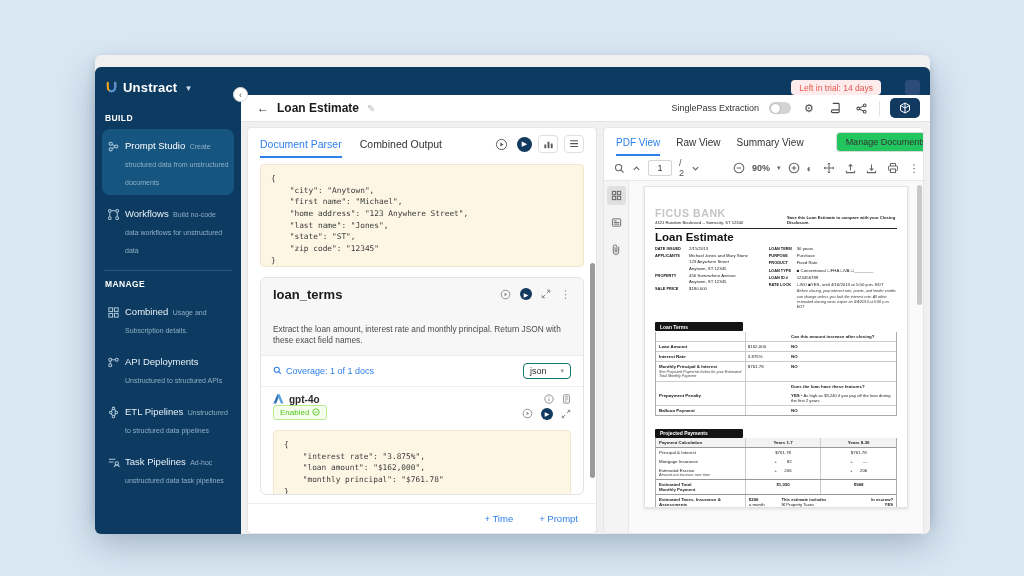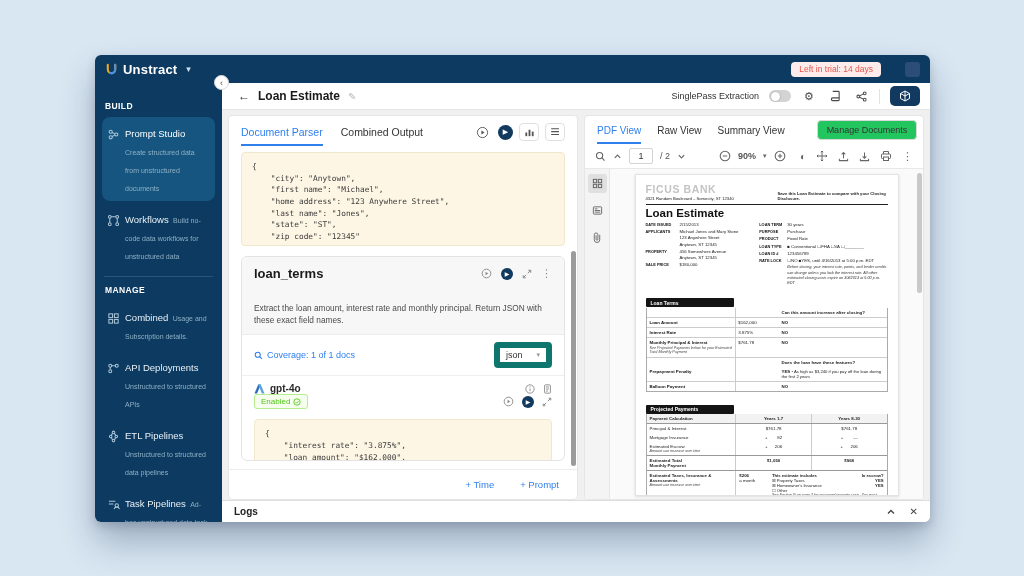--- a/index.html
+++ b/index.html
@@ -2,30 +2,30 @@
 <html><head>
 <meta charset="utf-8">
 <style>
   * { margin:0; padding:0; box-sizing:border-box; }
   html,body { width:1024px; height:576px; overflow:hidden; }
   body { background:#d9e7f3; font-family:"Liberation Sans", sans-serif; color:#222; }
   .window { position:absolute; left:95px; top:55px; width:835px; height:467px;
             border-radius:6px; box-shadow:0 20px 35px rgba(20,40,70,.30), 0 4px 10px rgba(20,40,70,.18);
             background:#f0f0f0; overflow:visible; }
   
-  .topbar { height:28px; background:#0c3a60; border-radius:6px 6px 0 0; display:flex; align-items:center; padding:0 10px; }
+  .topbar { height:28px; background:#0c3a60; border-radius:6px 6px 0 0; display:flex; align-items:flex-end; padding:0 10px;margin-top:12px; }
   .logo { display:flex; align-items:center; gap:5px; }
   .logo-text { color:#fff; font-weight:bold; font-size:13px; letter-spacing:.2px; }
   .logo-chevron { color:#cfe0ee; font-size:9px; margin-left:4px; }
   .topbar-right { margin-left:auto; display:flex; align-items:center; gap:24px; }
   .trial-badge { background:#fdeceb; color:#e2574f; font-size:8.5px; padding:2.5px 8px; border-radius:4px; }
   .avatar { width:15px; height:15px; border-radius:3px; background:#2b4d78; }
   
   .app-body { display:flex; height:439px; }
-  .sidebar { width:127px; background:#0c3a60; border-radius:0 0 0 6px; padding:10px 7px 6px 7px; overflow:hidden; flex-shrink:0; }
+  .sidebar { width:146px; background:#0c3a60; border-radius:0 0 0 6px; padding:10px 7px 6px 7px; overflow:hidden; flex-shrink:0; }
   .section-label { color:#fff; font-size:8.5px; font-weight:bold; letter-spacing:.4px; margin:8px 3px 6px 3px; }
   .side-item { display:flex; gap:5px; padding:6px 5px; border-radius:8px; margin-bottom:2px; cursor:pointer; }
   .side-item.active { background:#15557f; }
   .si-icon { width:13px; flex-shrink:0; color:#acc6d8; padding-top:5px; }
   .si-title { color:#e8f1f7; font-size:9.5px; margin-bottom:2px; }
   .side-item.active .si-title { color:#fff; }
   .si-desc { color:#8fb0c6; font-size:7px; line-height:1.35; }
   .side-divider { border-top:1px solid #27557c; margin:7px 2px; }
   .main { flex:1; display:flex; flex-direction:column; background:#f0f0f0; position:relative; border-radius:0 0 6px 0; min-width:0; }
   
@@ -58,28 +58,28 @@
   .json-block { background:#fdf6e4; border:1px solid #f1e7cc; border-radius:4px; margin:4px 12px 8px; padding:8px 10px;
                 font-family:"DejaVu Sans Mono", monospace; font-size:7.8px; line-height:1.5; color:#3a3a3a; white-space:pre; overflow:hidden; }
   .prompt-card { border:1px solid #e3e3e3; border-radius:6px; margin:2px 12px 8px; overflow:hidden; }
   .pc-head { background:#f7f7f7; padding:9px 12px 8px; border-bottom:1px solid #ececec; }
   .pc-title-row { display:flex; align-items:center; }
   .pc-title { font-size:13px; font-weight:bold; color:#1a1a1a; }
   .pc-icons { margin-left:auto; display:flex; gap:9px; align-items:center; color:#8a8a8a; }
   .pc-desc { font-size:8.3px; color:#4a4a4a; margin-top:22px; line-height:1.4; }
   .pc-row { display:flex; align-items:center; padding:7px 12px; }
   .coverage { color:#2f80ed; font-size:9px; display:flex; align-items:center; gap:4px; cursor:pointer; }
-  .fmt-select { margin-left:auto; border:6px solid #0f766e; border-radius:4px; font-size:9px; color:#333; padding:2px 6px; display:flex; align-items:center; gap:14px; cursor:pointer;text-align:right; }
+  .fmt-select { margin-left:auto; border:1px solid #0f766e; border-radius:4px; font-size:9px; color:#333; padding:2px 6px; display:flex; align-items:center; gap:14px; cursor:pointer;text-align:right; }
   .fmt-select .car { color:#9a9a9a; font-size:7px; }
   .model-sec { border-top:1px solid #efefef; padding:7px 12px 4px; }
   .model-row { display:flex; align-items:center; gap:5px; }
   .model-name { font-size:10px; color:#2b2b2b; font-weight:bold; }
   .mr-icons { margin-left:auto; display:flex; gap:8px; color:#8a8a8a; align-items:center; }
   .stats-row { display:flex; gap:12px; font-size:8.3px; color:#555; margin:6px 0 7px; }
-  .en-row { display:flex; align-items:center; }
+  .en-row { display:flex; align-items:flex-end; }
   .badge { display:inline-flex; align-items:center; gap:3px; border:1px solid #b7eb8f; background:#f6ffed; color:#52c41a;
            font-size:8px; padding:2px 6px; border-radius:3px; }
   .footer-row { margin-top:auto; border-top:1px solid #ececec; height:30px; display:flex; align-items:center; justify-content:flex-end; gap:26px; padding:0 18px; flex-shrink:0; }
   .flink { color:#2f80ed; font-size:9.5px; cursor:pointer; }
   .vscroll { position:absolute; right:1px; top:135px; width:5px; height:215px; background:#9b9b9b; border-radius:3px; }
   
   .pdf-tabs { display:flex; align-items:center; height:28px; padding:0 12px; flex-shrink:0; gap:16px; }
   .pdf-tab { font-size:10px; color:#333; padding:8px 0 6px; border-bottom:2px solid transparent; cursor:pointer; white-space:nowrap; }
   .pdf-tab.active { color:#2f80ed; border-bottom-color:#2f80ed; }
   .pdf-file { font-size:8px; color:#b8b8b8; white-space:nowrap; overflow:hidden; text-overflow:ellipsis; max-width:105px; }
@@ -91,21 +91,21 @@
   .tb-group-right { margin-left:auto; display:flex; align-items:center; gap:10px; }
   .viewer { flex:1; display:flex; min-height:0; }
   .strip { width:25px; background:#f4f4f4; border-right:1px solid #e7e7e7; display:flex; flex-direction:column; align-items:center; padding-top:5px; gap:8px; flex-shrink:0; }
   .strip-btn { width:19px; height:19px; border-radius:3px; display:flex; align-items:center; justify-content:center; color:#666; cursor:pointer; }
   .strip-btn.active { background:#e0e0e0; }
   .page-area { flex:1; overflow:hidden; position:relative; background:#fafafa; }
   .pdf-scroll { position:absolute; right:1px; top:4px; width:5px; height:120px; background:#c9c9c9; border-radius:3px; }
   .pdf-page { width:264px; margin:5px auto 0; background:#fff; border:1px solid #e3e3e3; box-shadow:0 1px 3px rgba(0,0,0,.12);
               height:322px; padding:8px 10px; overflow:hidden; }
   
-  .doc-head { display:flex; justify-content:space-between; align-items:center; }
+  .doc-head { display:flex; justify-content:space-between; align-items:center;margin-top:12px; }
   .bank-name { font-size:10.5px; font-weight:bold; color:#c4c4c4; letter-spacing:.6px; }
   .bank-addr { font-size:4.2px; color:#222; margin-top:1px; }
   .save-note { font-size:4.2px; font-weight:bold; color:#222; max-width:110px; text-align:left; padding-top:8px; }
   .doc-rule { border-top:1.5px solid #222; margin:3px 0 2px; }
   .doc-title { font-size:11.5px; font-weight:bold; color:#111; margin:1px 0 3px; }
   .meta { display:flex; font-size:4.3px; line-height:1.45; }
   .meta-l { width:47%; } .meta-r { width:53%; }
   .mrow { display:flex; margin-bottom:1px; }
   .mlabel { width:34px; font-weight:bold; font-size:3.9px; flex-shrink:0; color:#111; }
   .mrow .mval { white-space:pre-line; color:#222; }
@@ -685,26 +685,15 @@
                   </div>
                 </div>
 
               </div>
               <div class="pdf-scroll"></div>
             </div>
           </div>
         </div>
       </div>
 
-      <div class="logs-bar">
-        <span class="logs-title">Logs</span>
-        <span class="logs-icons">
-          <span>
-            <svg width="10" height="10" viewBox="0 0 10 10" fill="none" stroke="currentColor" stroke-width="1.3">
-                <path d="M2 6.5 L5 3.5 L8 6.5"></path>
-              </svg>
-          </span>
-          <span>✕</span>
-        </span>
-      </div>
     </div>
   </div>
 </div>
 
 </body></html>

